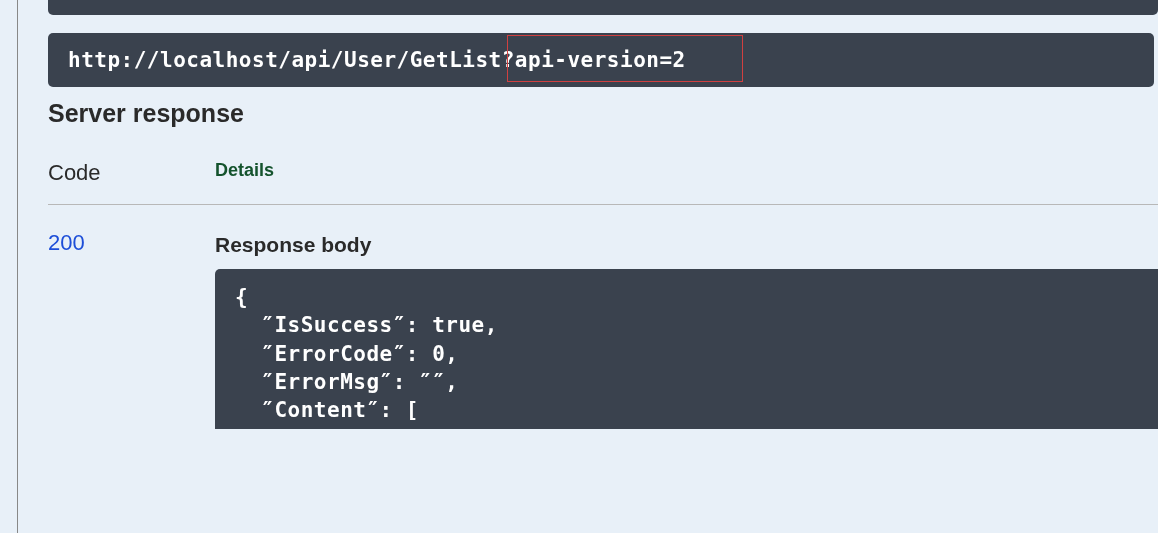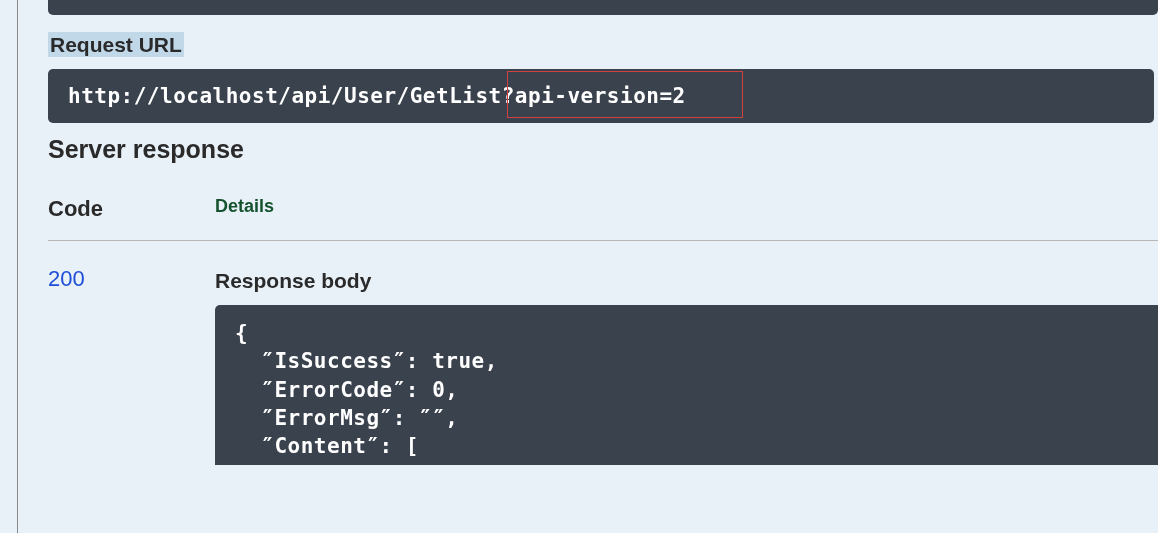--- a/index.html
+++ b/index.html
@@ -84,21 +84,21 @@
     .table-header {
       display: flex;
       padding-bottom: 18px;
       border-bottom: 1px solid #b8b8b8;
       margin-bottom: 22px;
       width: 1110px;
     }
     .col-code {
       width: 167px;
       font-size: 22px;
-      font-weight: 700;
+      font-weight: 400;
       color: #2a2a2a;
     }
     .col-details {
       font-size: 18px;
       font-weight: 700;
       color: #14532d;
     }
     .response-row {
       display: flex;
       width: 1110px;
@@ -137,23 +137,20 @@
     }
   </style>
 </head>
 <body>
 
 <div class="left-border"></div>
 <div class="top-dark-bar"></div>
 
 <div class="content">
 
-  <div class="section-title">
-    <span class="highlighted">Request URL</span>
-  </div>
 
   <div class="url-box">
     <span class="url-text">http://localhost/api/User/GetList?api-version=2</span>
     <div class="red-box"></div>
   </div>
 
   <div class="server-response-title">Server response</div>
 
   <div class="table-header">
     <div class="col-code">Code</div>

